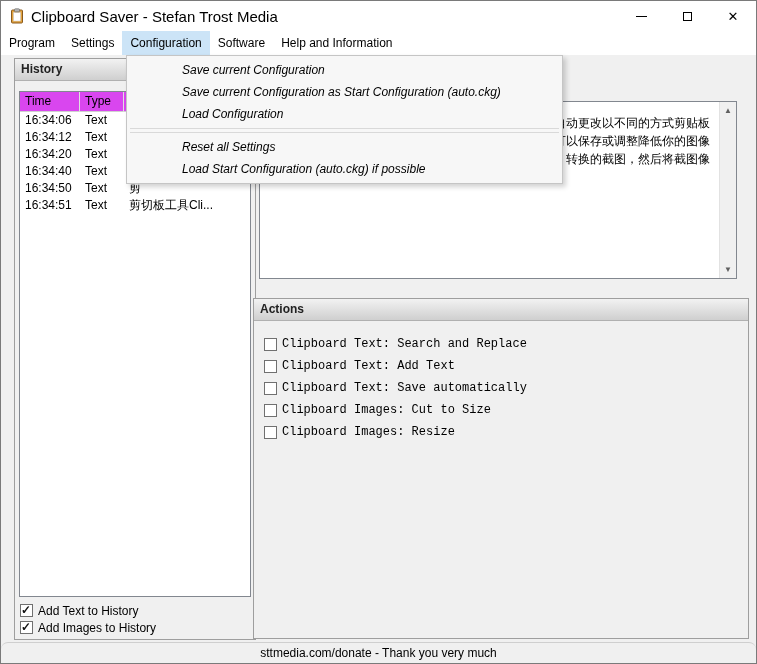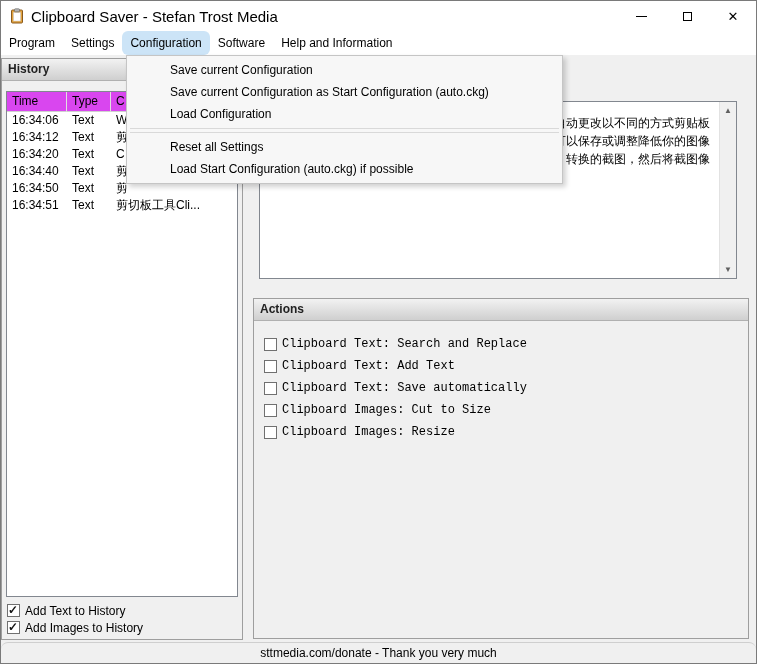--- a/index.html
+++ b/index.html
@@ -26,32 +26,32 @@
   .glyph-min { width:11px; height:1px; background:#000; display:block; }
   .glyph-max { width:9px; height:9px; border:1px solid #000; display:block; }
   .glyph-close { font-size:13px; line-height:1; }
 
   
   .menubar {
     position:absolute; left:0; top:30px; width:100%; height:24px;
     background:#ffffff; display:flex; align-items:stretch;
   }
   .menubar .mitem { padding:0 8px; line-height:24px; }
-  .menubar .mitem.active { background:#cce4f7;border-radius:6px; }
+  .menubar .mitem.active { background:#cce4f7; }
 
   
   .panel { position:absolute; border:1px solid #9e9e9e; background:#f0f0f0; }
   .panel-header {
     height:22px; line-height:21px; font-weight:bold; padding-left:6px; color:#222;
     background:linear-gradient(#f2f2f2, #cfcfcf);
     border-bottom:1px solid #b0b0b0;
   }
 
   
-  .left-panel { left:0; top:57px; width:242px; height:582px; }
+  .left-panel { left:13px; top:57px; width:242px; height:582px; }
   .htable {
     position:absolute; left:4px; top:32px; width:232px; bottom:42px;
     background:#fff; border:1px solid #82878f; overflow:hidden;
   }
   .trow { display:flex; }
   .thead .tcell { border-right:1px solid #e0e0e0; border-bottom:1px solid #d0d0d0; background:#d946ef; height:20px; line-height:19px; }
   .tcell { padding:0 5px; white-space:nowrap; overflow:hidden; }
   .tbody .tcell { height:17px; line-height:17px; }
   .col-time { width:60px; flex:0 0 auto; }
   .col-type { width:44px; flex:0 0 auto; }
@@ -93,21 +93,21 @@
     text-align:center; line-height:20px;border-radius:7px;
   }
 
   
   .dropdown {
     position:absolute; left:125px; top:54px; width:437px;
     background:#f7f7f7; border:1px solid #c5c5c5;
     box-shadow:3px 3px 5px rgba(0,0,0,0.18);
     padding:3px 1px; z-index:20;
   }
-  .dd-item { height:22px; line-height:22px; padding-left:42px; position:relative; white-space:nowrap; }
+  .dd-item { height:22px; line-height:22px; padding-left:54px; position:relative; white-space:nowrap;font-style:italic; }
   .dd-sep { height:1px; background:#d9d9d9; margin:3px 2px; }
   .dd-arrow { position:absolute; right:9px; top:0; color:#444; font-size:13px; }
 </style>
 </head>
 <body>
 
 <div class="titlebar">
   <svg class="app-icon" viewBox="0 0 16 16">
     <rect x="2.5" y="2" width="11" height="13" rx="1" fill="#e2a23c" stroke="#8a5a1e" stroke-width="1"></rect>
     <rect x="4.5" y="4.5" width="7" height="8.5" fill="#ffffff" stroke="#c8c8c8" stroke-width="0.5"></rect>

